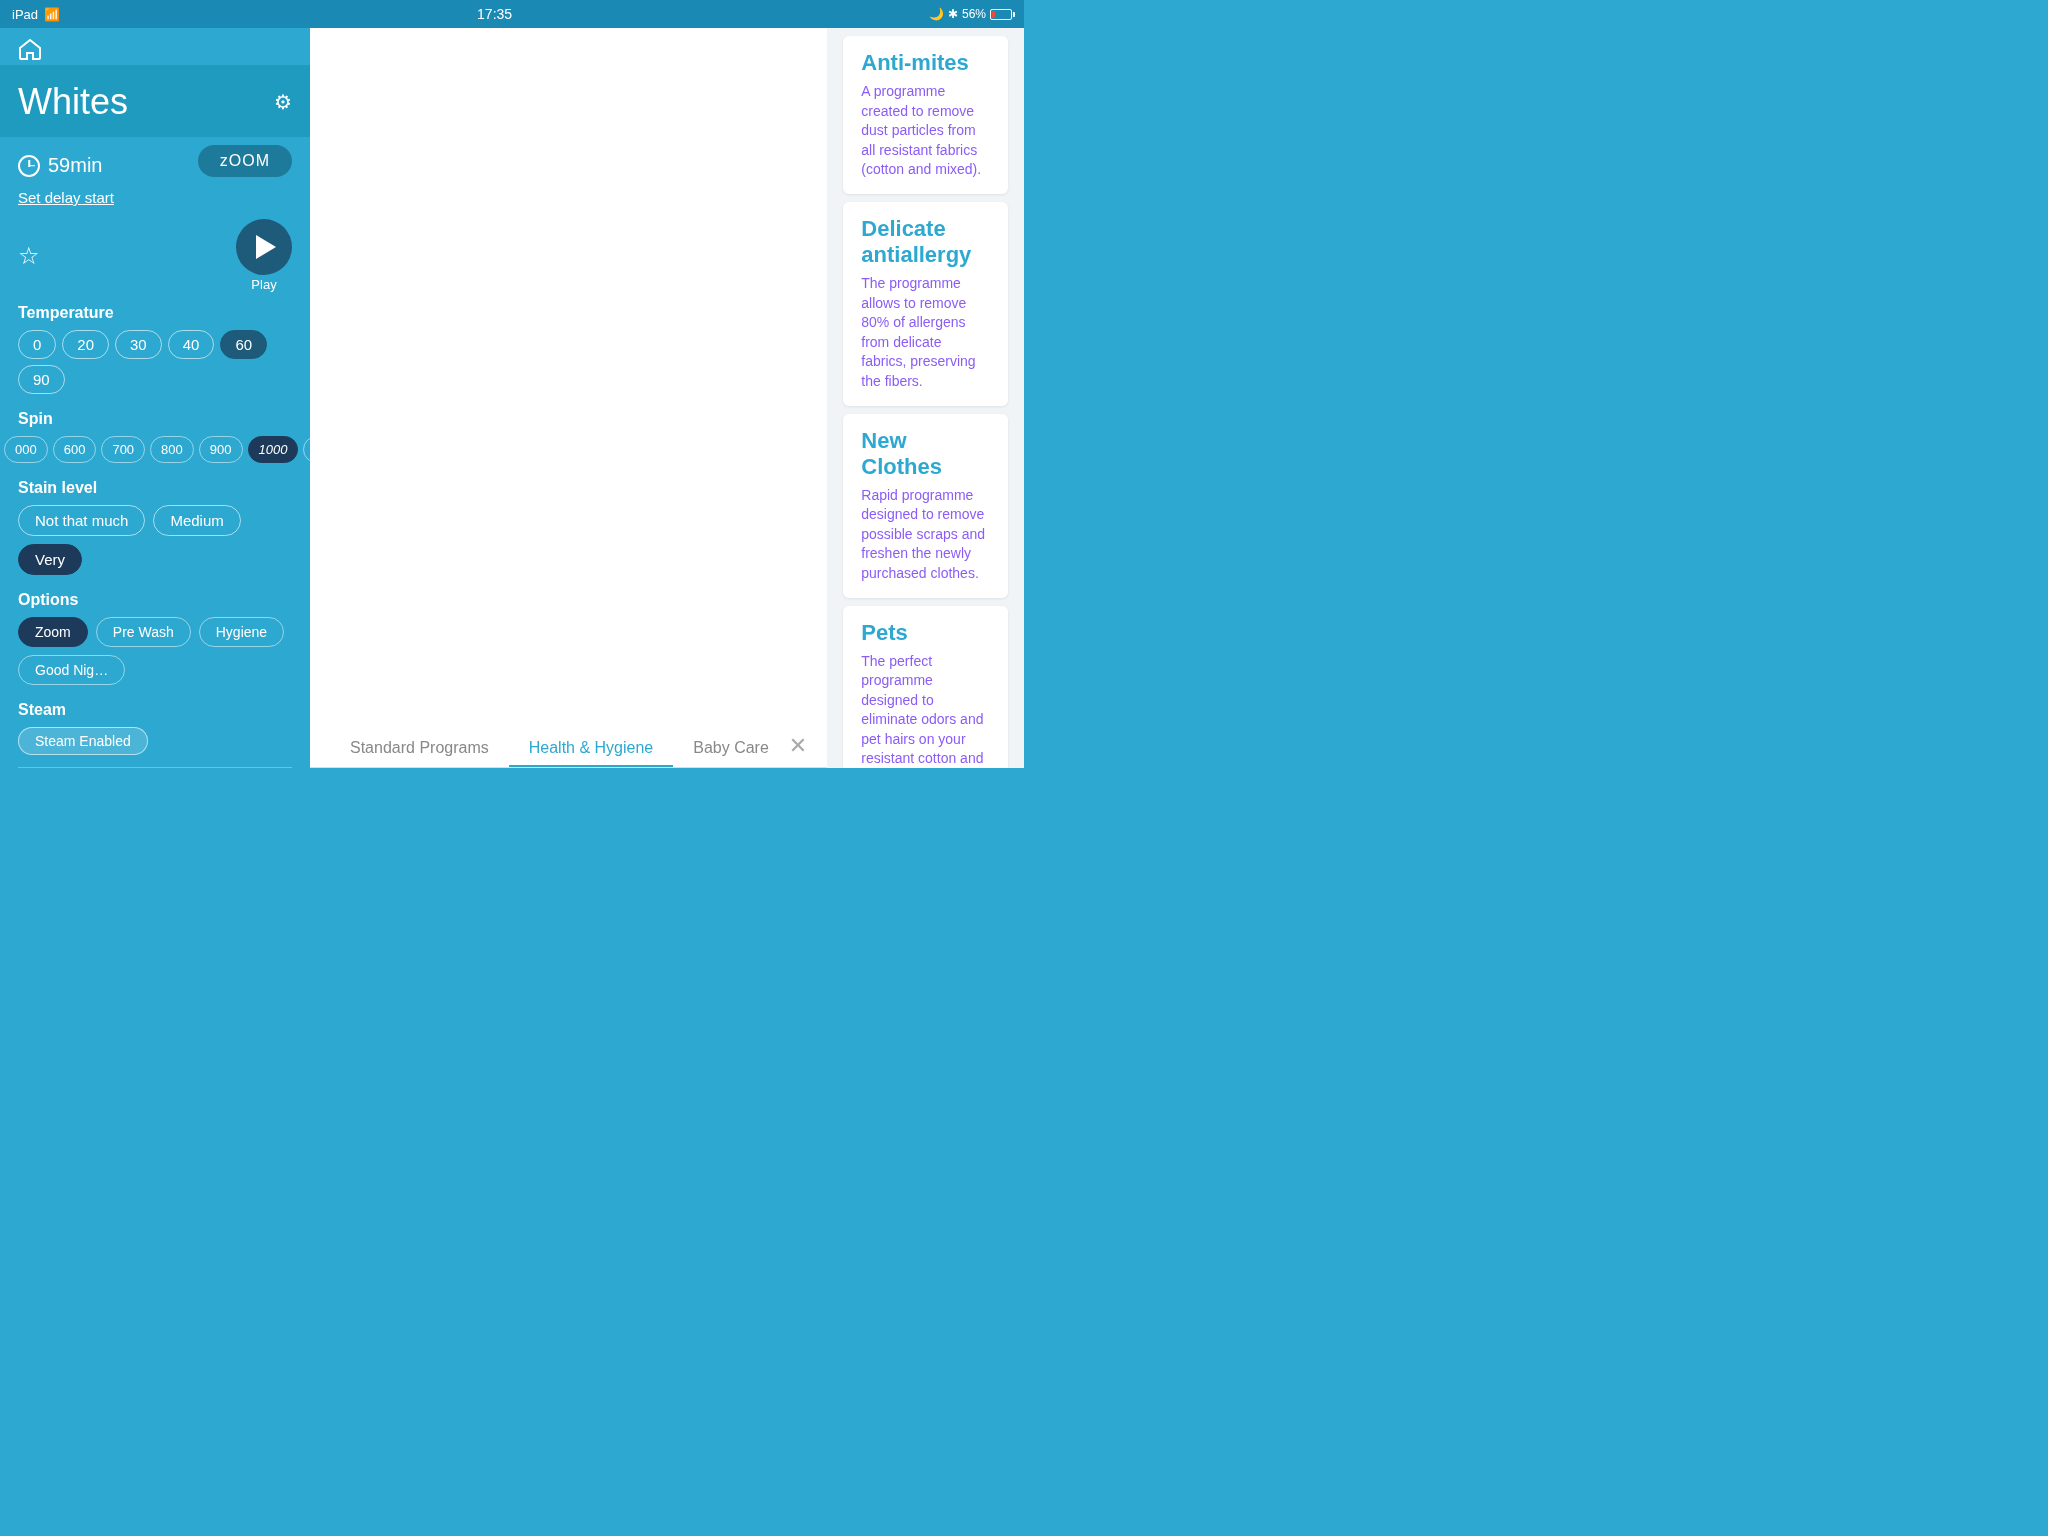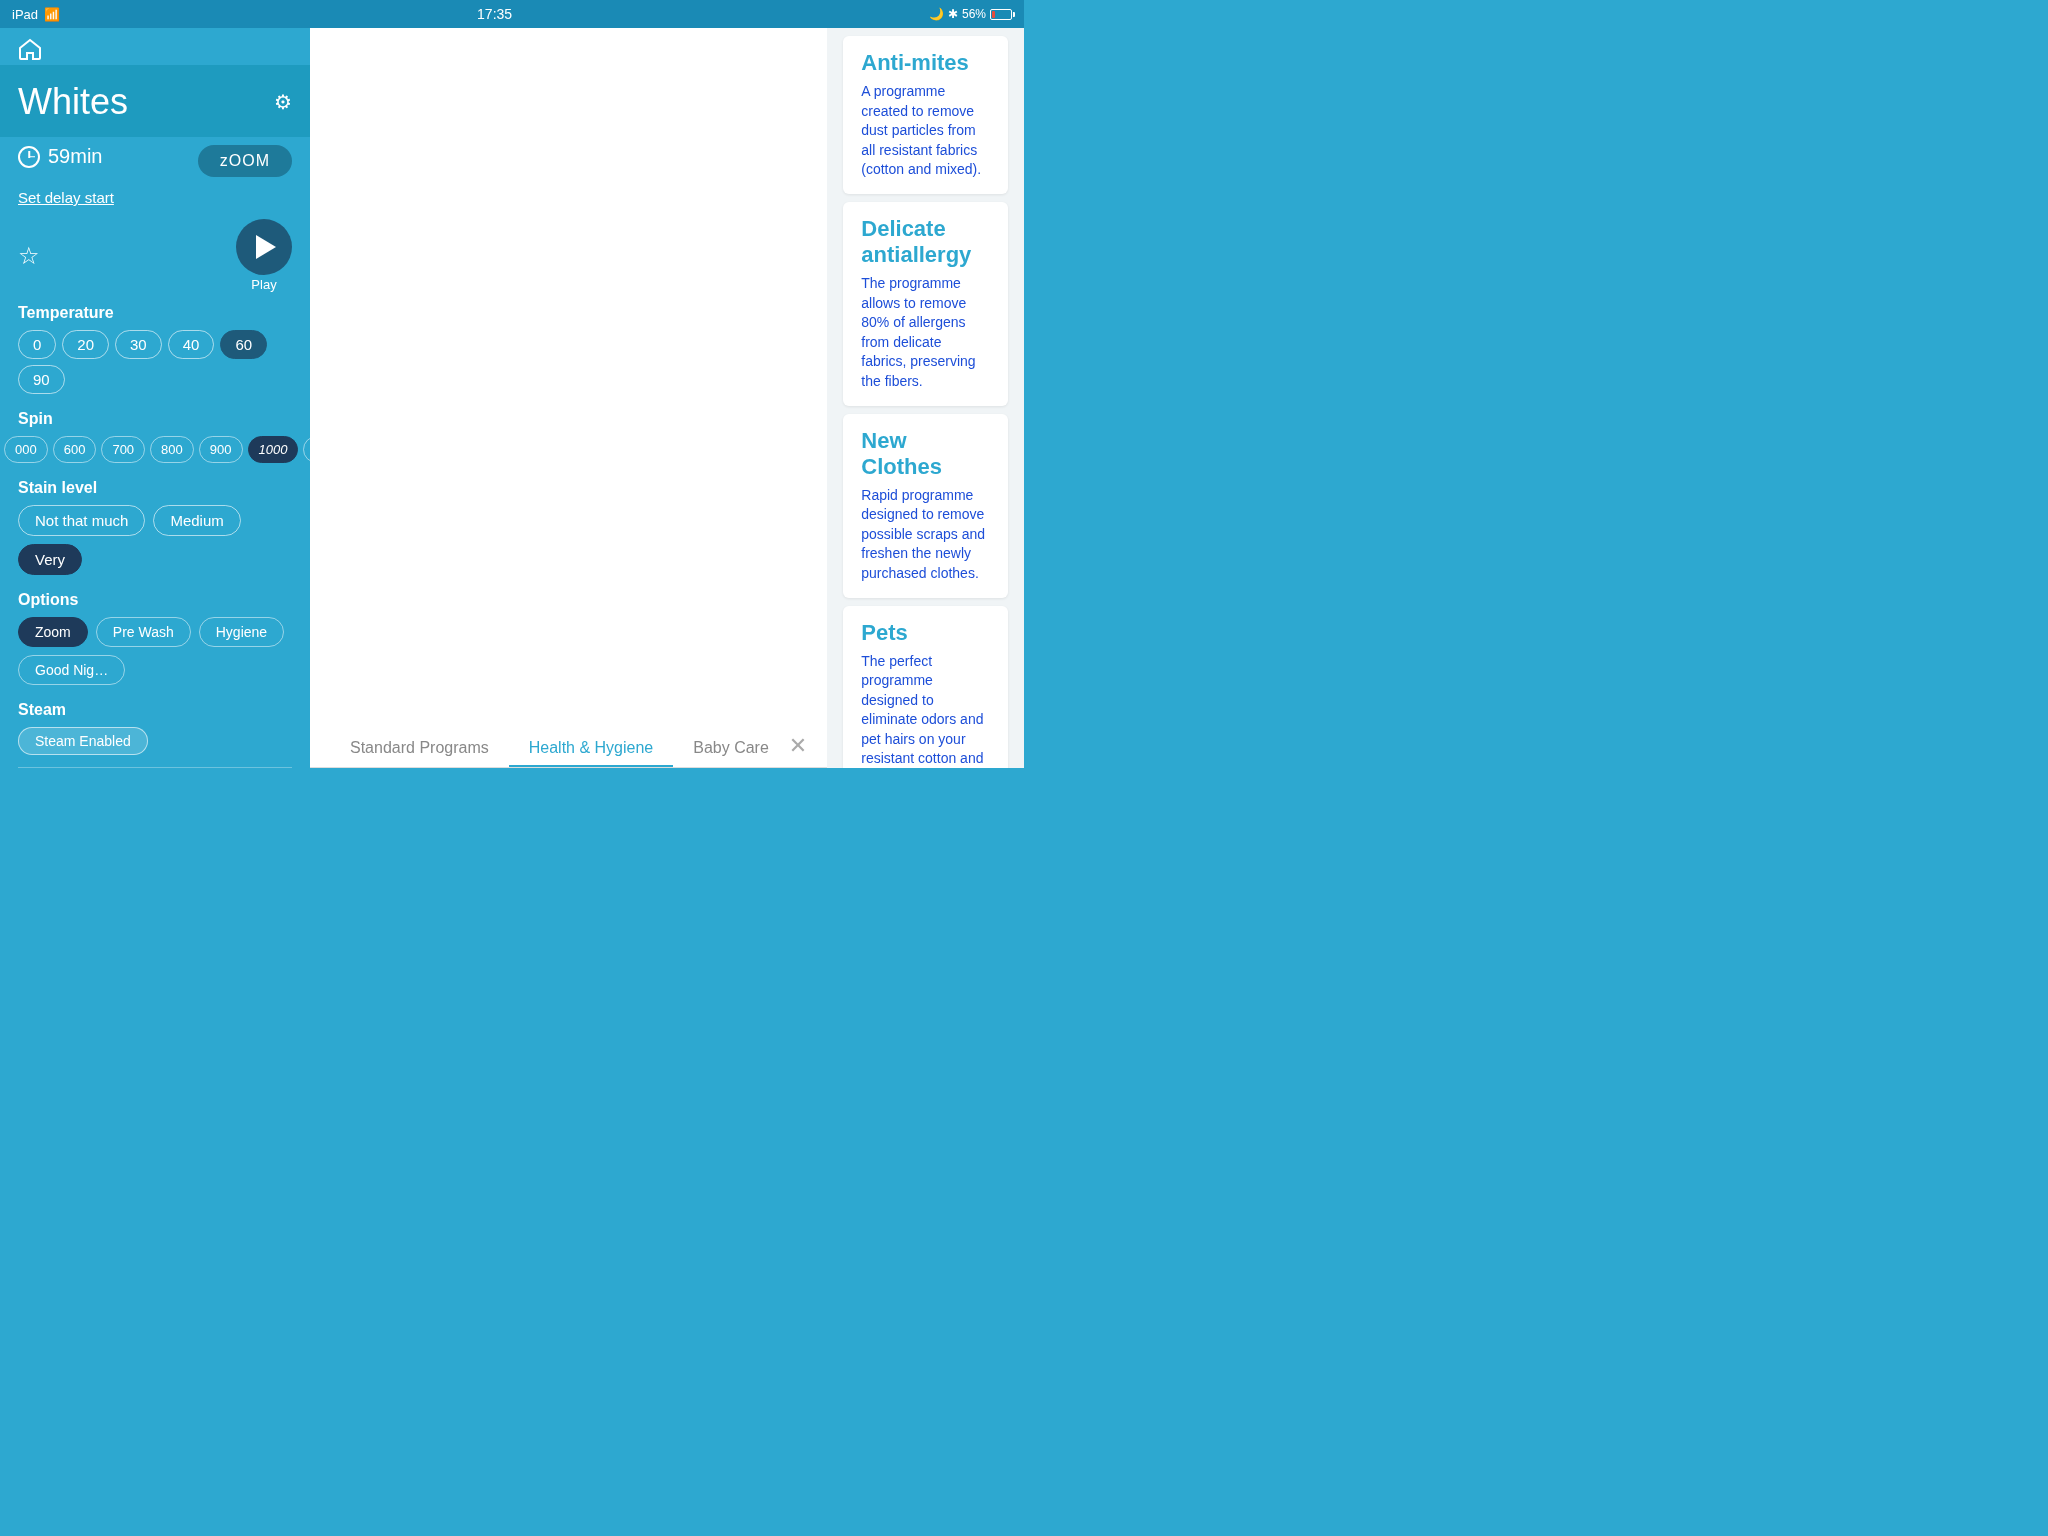--- a/index.html
+++ b/index.html
@@ -35,21 +35,21 @@
     .left-header {
       background: #1e9bbf;
       padding: 16px 18px 14px;
       display: flex; align-items: center; justify-content: space-between;
     }
     .program-title { font-size: 36px; font-weight: 300; color: white; }
     .settings-icon { color: white; font-size: 20px; cursor: pointer; }
 
     
     .timer-row {
-      display: flex; align-items: flex-start; justify-content: space-between;
+      display: flex; align-items: flex-end; justify-content: space-between;
       padding: 8px 18px 6px;
     }
     .timer-text { display: flex; align-items: center; gap: 8px; font-size: 20px; color: white; }
     .clock-icon { width: 22px; height: 22px; border: 2px solid white; border-radius: 50%; display: flex; align-items: center; justify-content: center; position: relative; }
     .clock-icon::before { content: ''; position: absolute; width: 1.5px; height: 7px; background: white; top: 3px; left: 50%; transform: translateX(-50%); }
     .clock-icon::after { content: ''; position: absolute; width: 5px; height: 1.5px; background: white; right: 3px; top: 50%; transform: translateY(-50%); }
     .zoom-btn {
       background: #1e7a9a; color: white; border: none; border-radius: 22px;
       padding: 7px 22px; font-size: 16px; font-weight: 500; cursor: pointer;
       letter-spacing: 1px;
@@ -142,21 +142,21 @@
     
     .programs-list {
       flex: 1; overflow-y: auto; padding: 8px 16px;
       display: flex; flex-direction: column; gap: 8px;
     }
     .program-card {
       background: white; border-radius: 6px; padding: 14px 18px;
       box-shadow: 0 1px 3px rgba(0,0,0,0.08);
     }
     .program-name { font-size: 22px; color: #2da8d0; margin-bottom: 6px; font-weight: 700; }
-    .program-desc { font-size: 14px; color: #1d4ed8; line-height: 1.4; }
+    .program-desc { font-size: 14px; color: #8b5cf6; line-height: 1.4; }
     .home-btn { background: none; border: none; color: white; font-size: 20px; cursor: pointer; padding: 0; }
     .close-btn { background: none; border: none; color: white; font-size: 22px; cursor: pointer; padding: 0; }
 
     .spin-row { display: flex; gap: 5px; padding: 4px 4px 8px; overflow: hidden; }
     .spin-pill {
       border-radius: 20px; border: 1.5px solid rgba(255,255,255,0.5);
       padding: 5px 10px; font-size: 13px; color: white; cursor: pointer;
       background: transparent; white-space: nowrap;
     }
     .spin-pill.selected { background: #1e3a5a; border-color: #1e3a5a; font-style: italic; }

